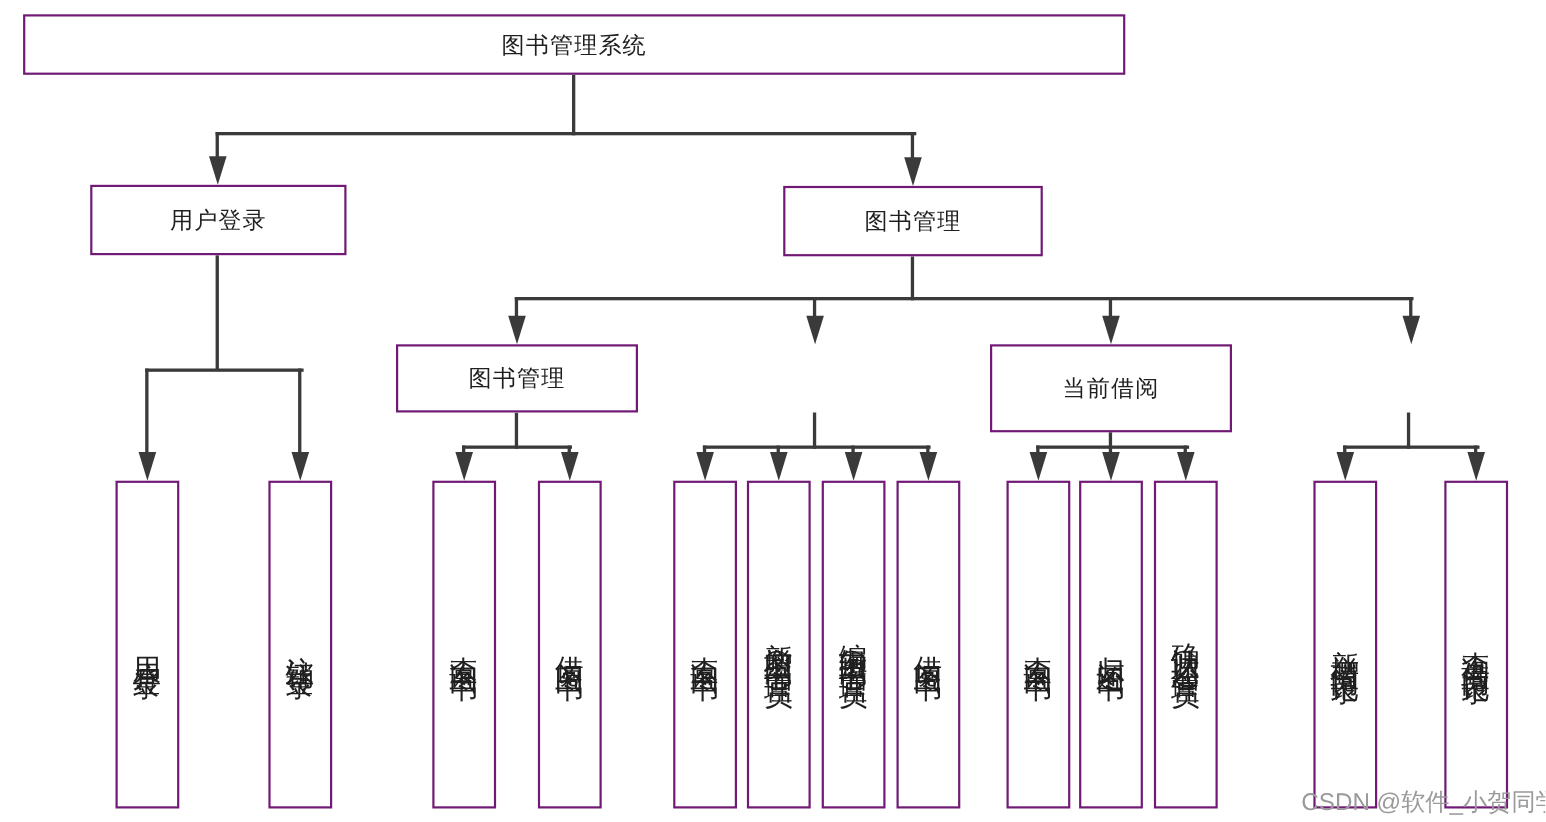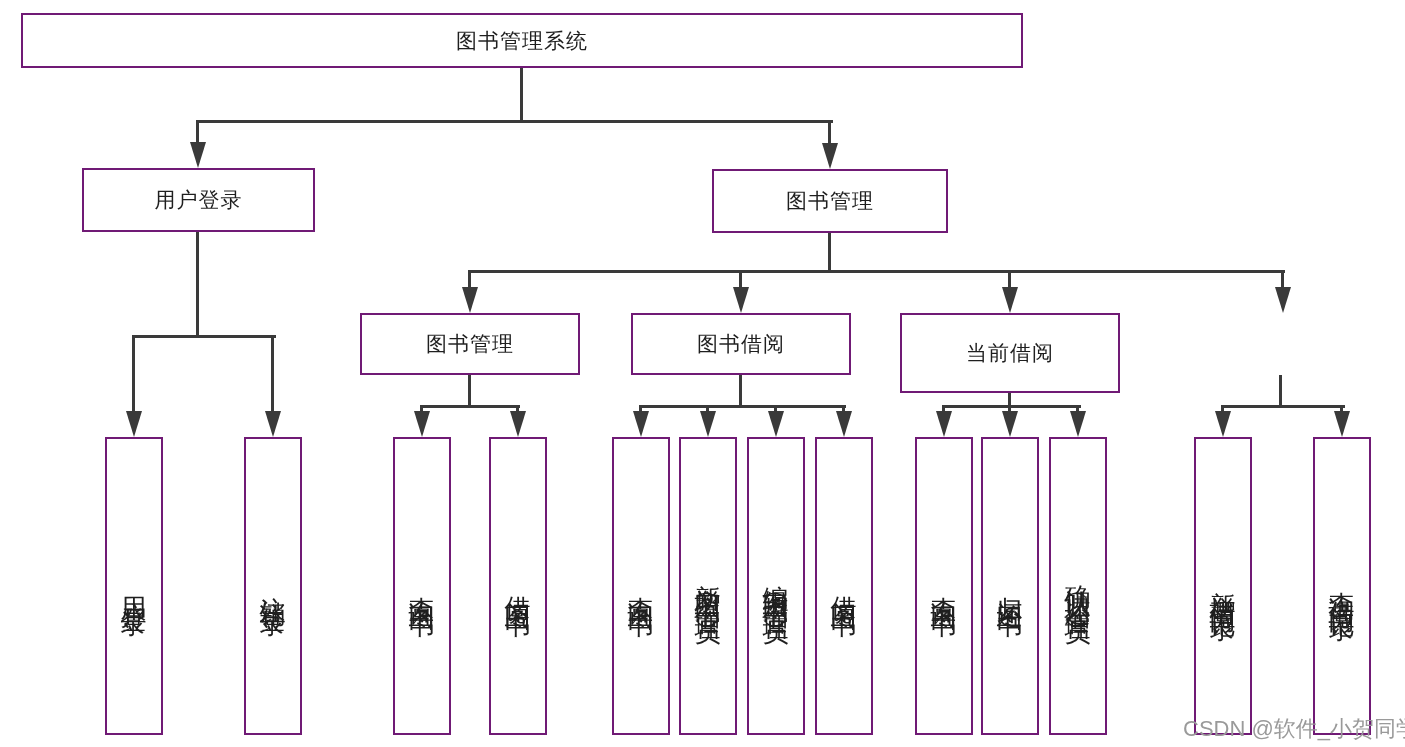--- a/index.html
+++ b/index.html
@@ -91,21 +91,20 @@
   <div class="ar" style="left:1334px; top:411px;"></div>
 
   <div class="node h" style="left:21px; top:13px; width:1002px; height:55px;">图书管理系统</div>
 
   <div class="node h" style="left:82px; top:168px; width:233px; height:64px;">用户登录</div>
 
   <div class="node h" style="left:712px; top:169px; width:236px; height:64px;">图书管理</div>
 
   <div class="node h" style="left:360px; top:313px; width:220px; height:62px;">图书管理</div>
 
-  <div class="node h" style="left:631px; top:313px; width:220px; height:62px;">图书借阅</div>
 
   <div class="node h" style="left:900px; top:313px; width:220px; height:80px;">当前借阅</div>
 
 
   <div class="node v" style="left:105px; top:437px; width:58px; height:298px;">用户登录</div>
 
   <div class="node v" style="left:244px; top:437px; width:58px; height:298px;">注销登录</div>
 
   <div class="node v" style="left:393px; top:437px; width:58px; height:298px;">查询图书</div>
 

